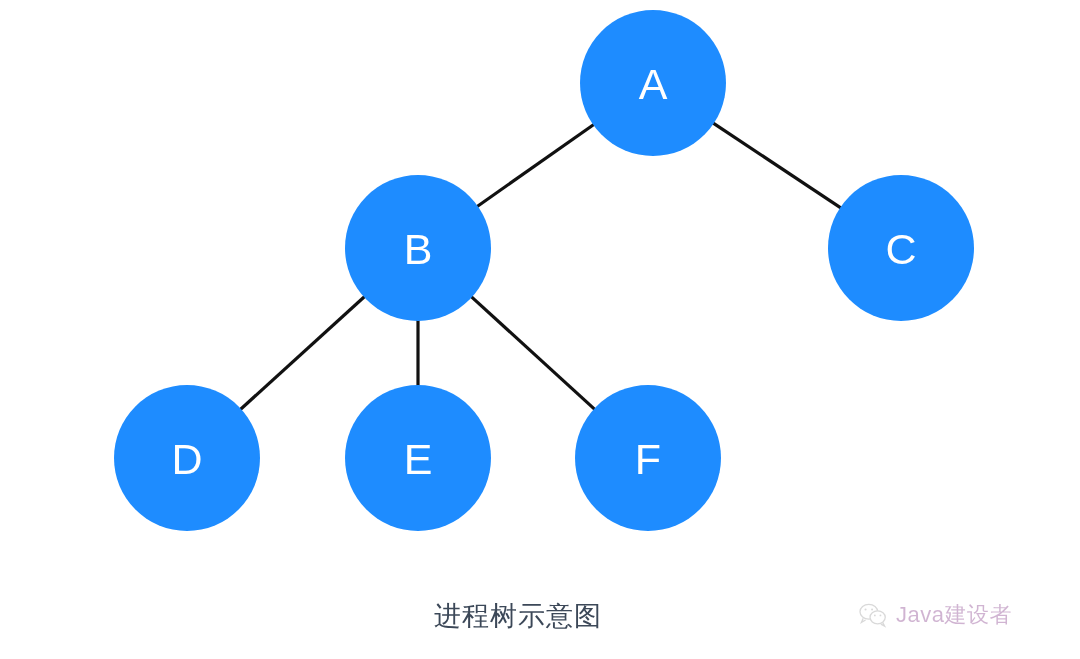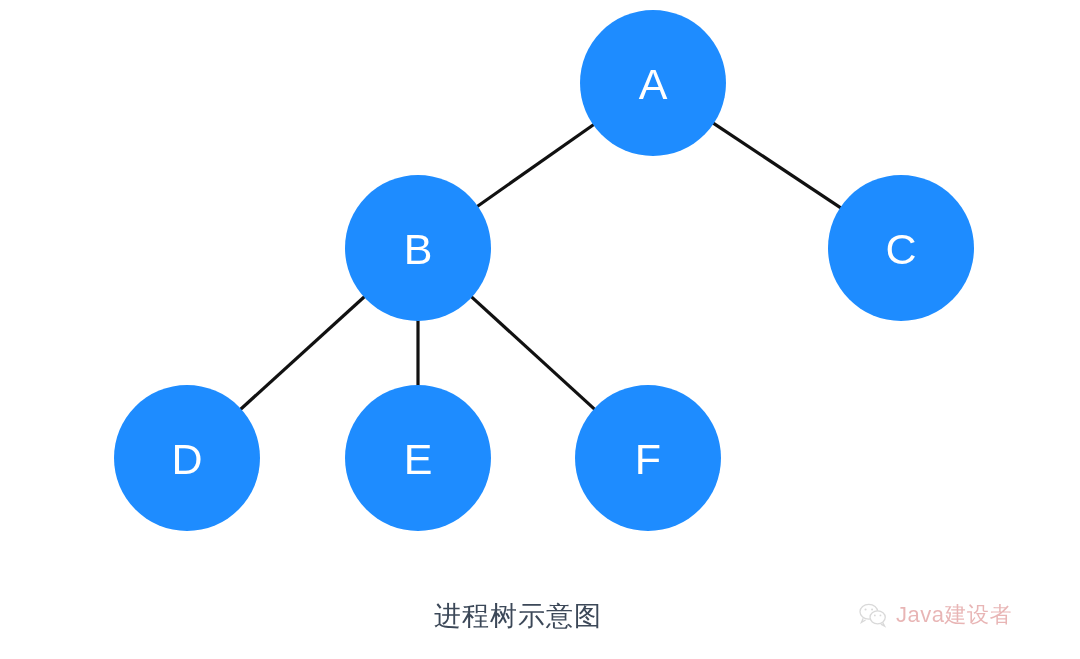--- a/index.html
+++ b/index.html
@@ -61,21 +61,21 @@
     gap: 8px;
     opacity: 0.32;
   }
   #watermark .wm-icon {
     width: 30px;
     height: 26px;
     display: block;
   }
   #watermark .wm-text {
     font-size: 22px;
-    color: #b91c1c;
+    color: #701a75;
     font-family: "Liberation Sans", "DejaVu Sans", sans-serif;
     letter-spacing: 0.5px;
     white-space: nowrap;
   }
 </style>
 </head>
 <body>
 
 <div id="canvas">
 

